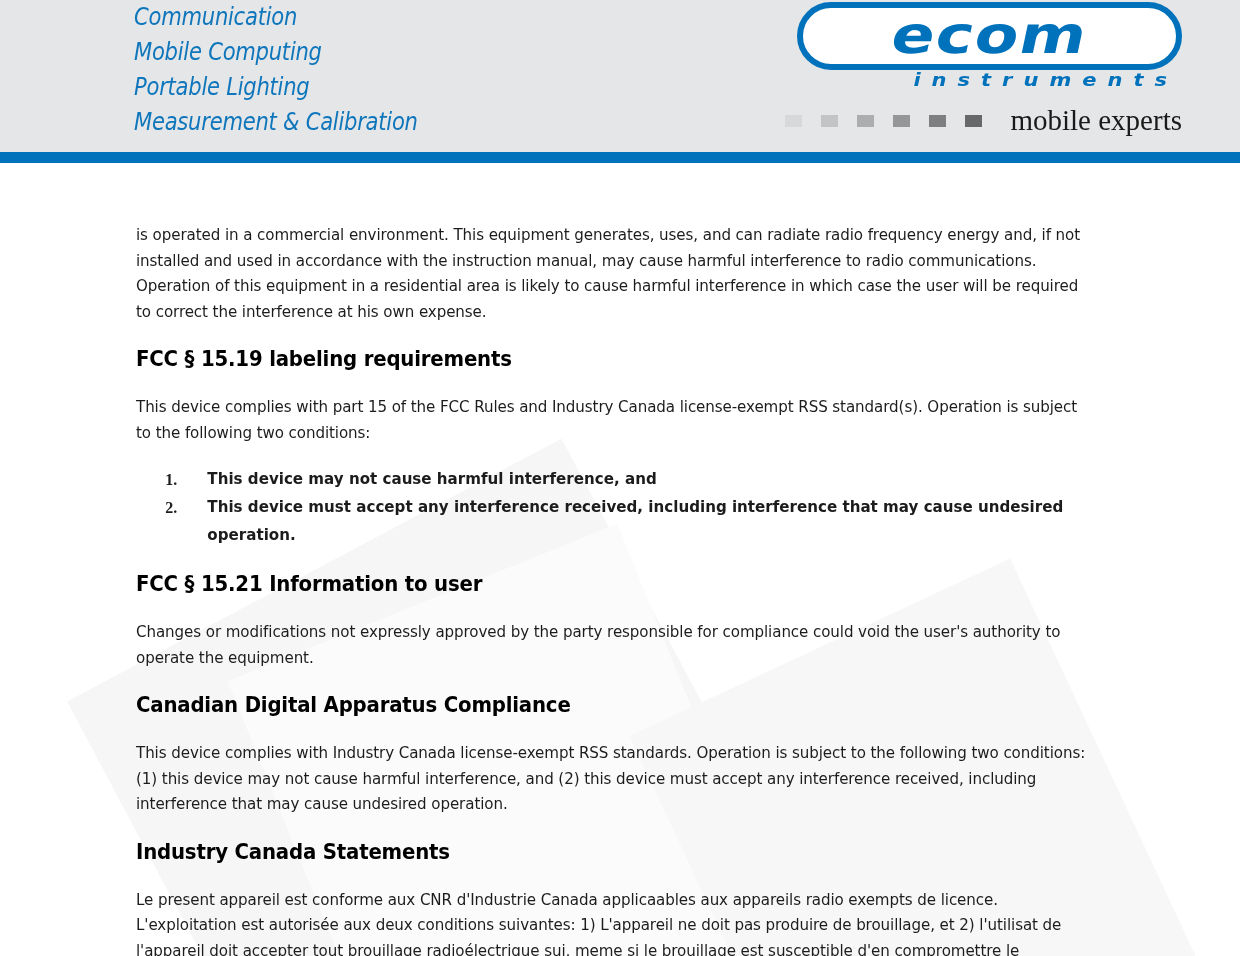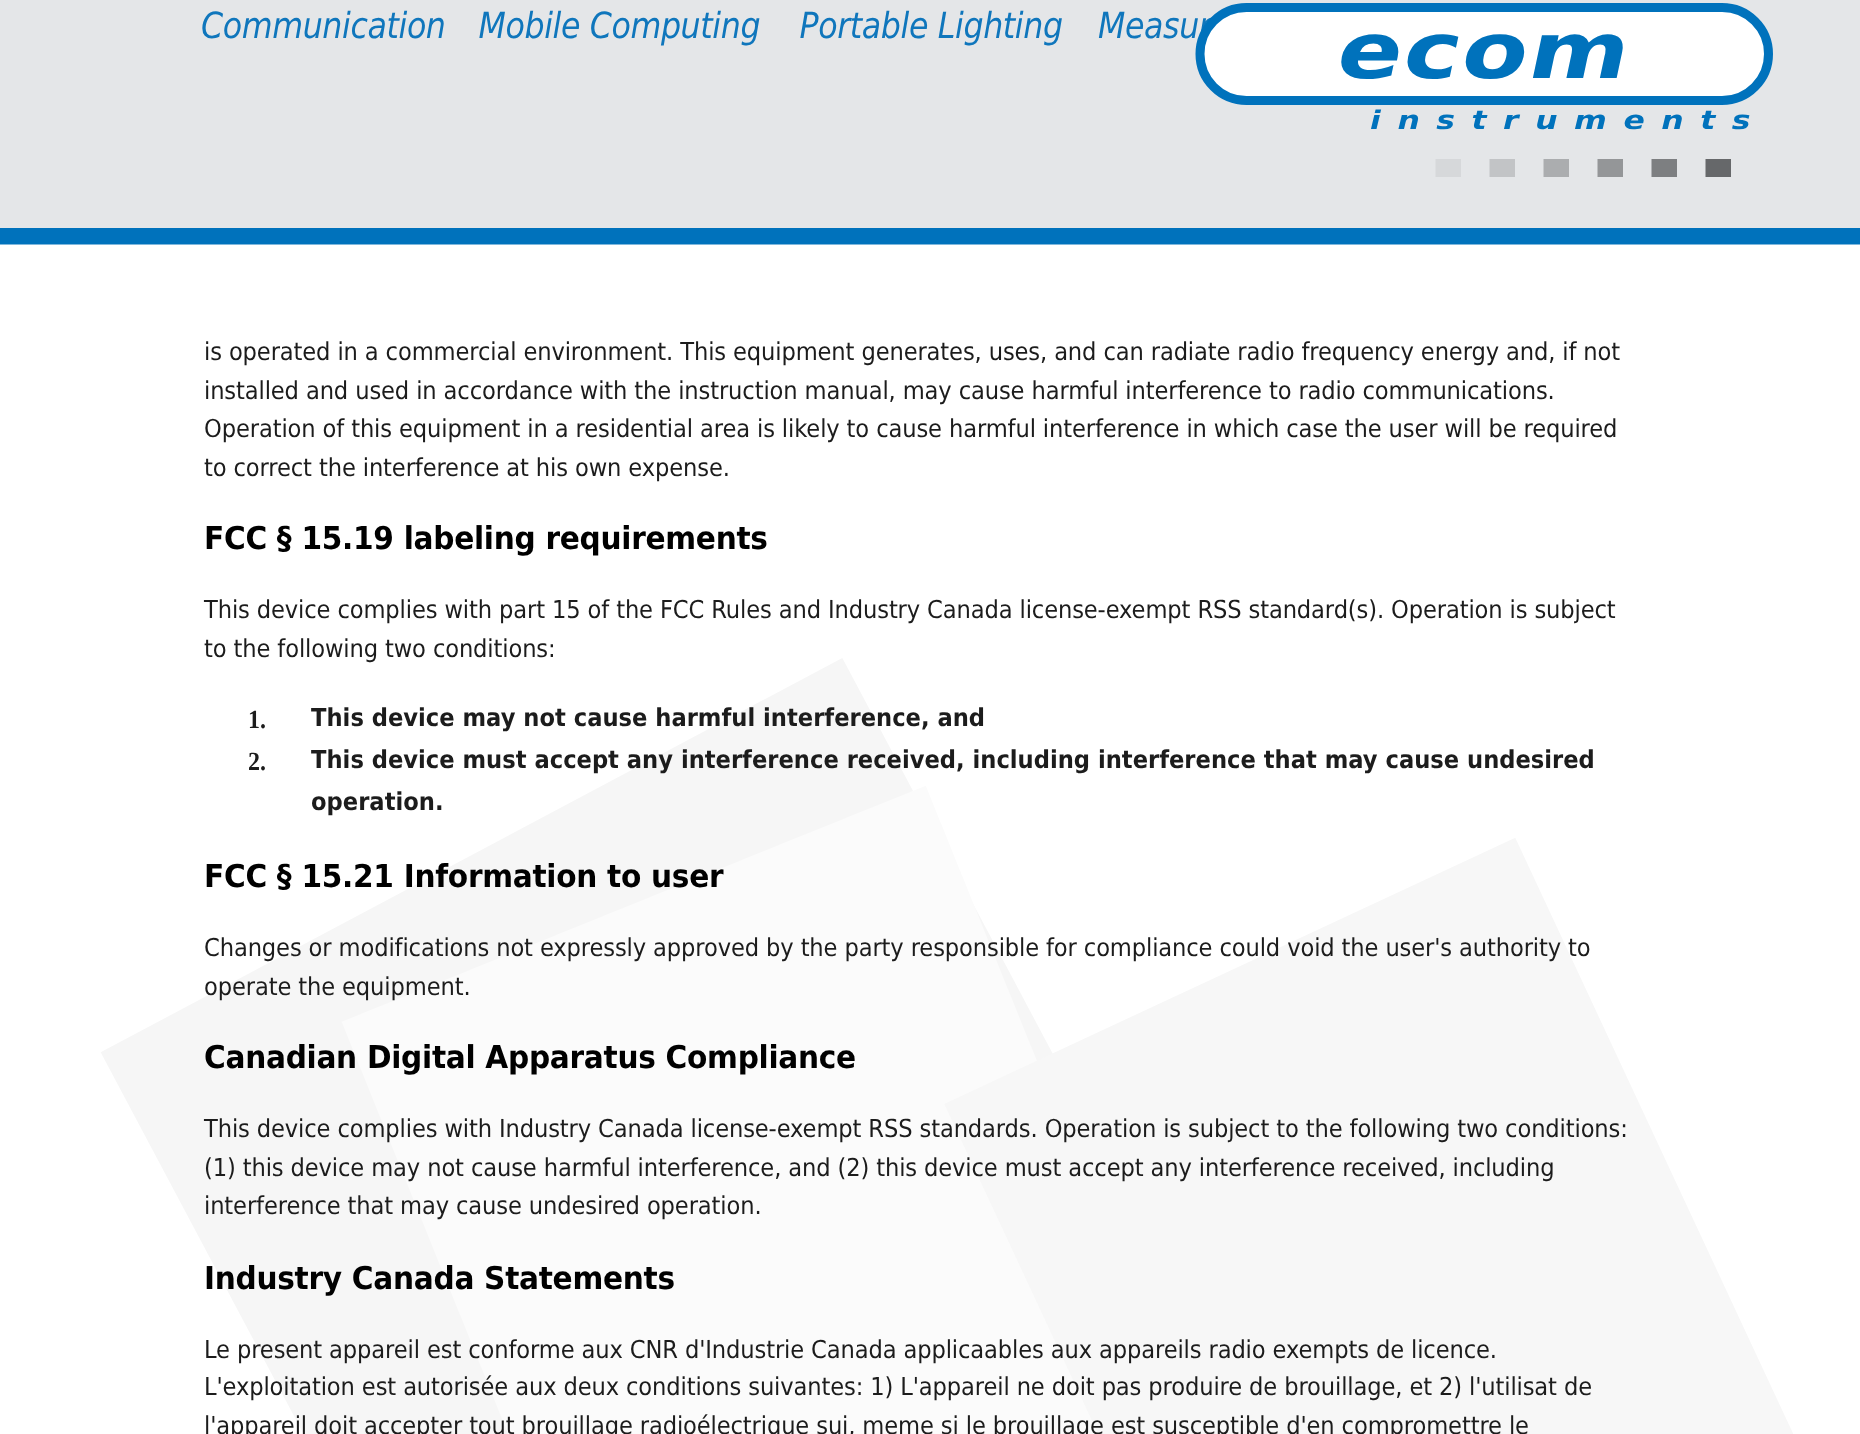--- a/index.html
+++ b/index.html
@@ -20,21 +20,21 @@
     position: relative;
     height: 152px;
     background: #e4e6e8;
     overflow: hidden;
   }
   .header-taglines {
     position: absolute;
     left: 134px;
     top: 0px;
     display: flex;
-    flex-direction: row;
+    flex-direction: column;
   }
   .tagline {
     font-family: "DejaVu Sans", sans-serif;
     font-style: italic;
     font-size: 24px;
     line-height: 35px;
     color: #0f76bc;
     letter-spacing: -0.3px;
     white-space: nowrap;
     transform: scaleX(0.88);
@@ -251,20 +251,21 @@
 
       <div class="logo-bottom-row">
         <div class="squares">
           <span class="sq" style="background:#d6d8da"></span>
           <span class="sq" style="background:#c2c4c6"></span>
           <span class="sq" style="background:#abadaf"></span>
           <span class="sq" style="background:#949698"></span>
           <span class="sq" style="background:#7d7f81"></span>
           <span class="sq" style="background:#66686a"></span>
         </div>
+        <div class="mobile-experts">mobile experts</div>
       </div>
     </div>
   </div>
 
   <div class="blue-bar"></div>
 
   <div class="watermark">
     <div class="wm-shape wm1"></div>
     <div class="wm-shape wm2"></div>
     <div class="wm-shape wm3"></div>

